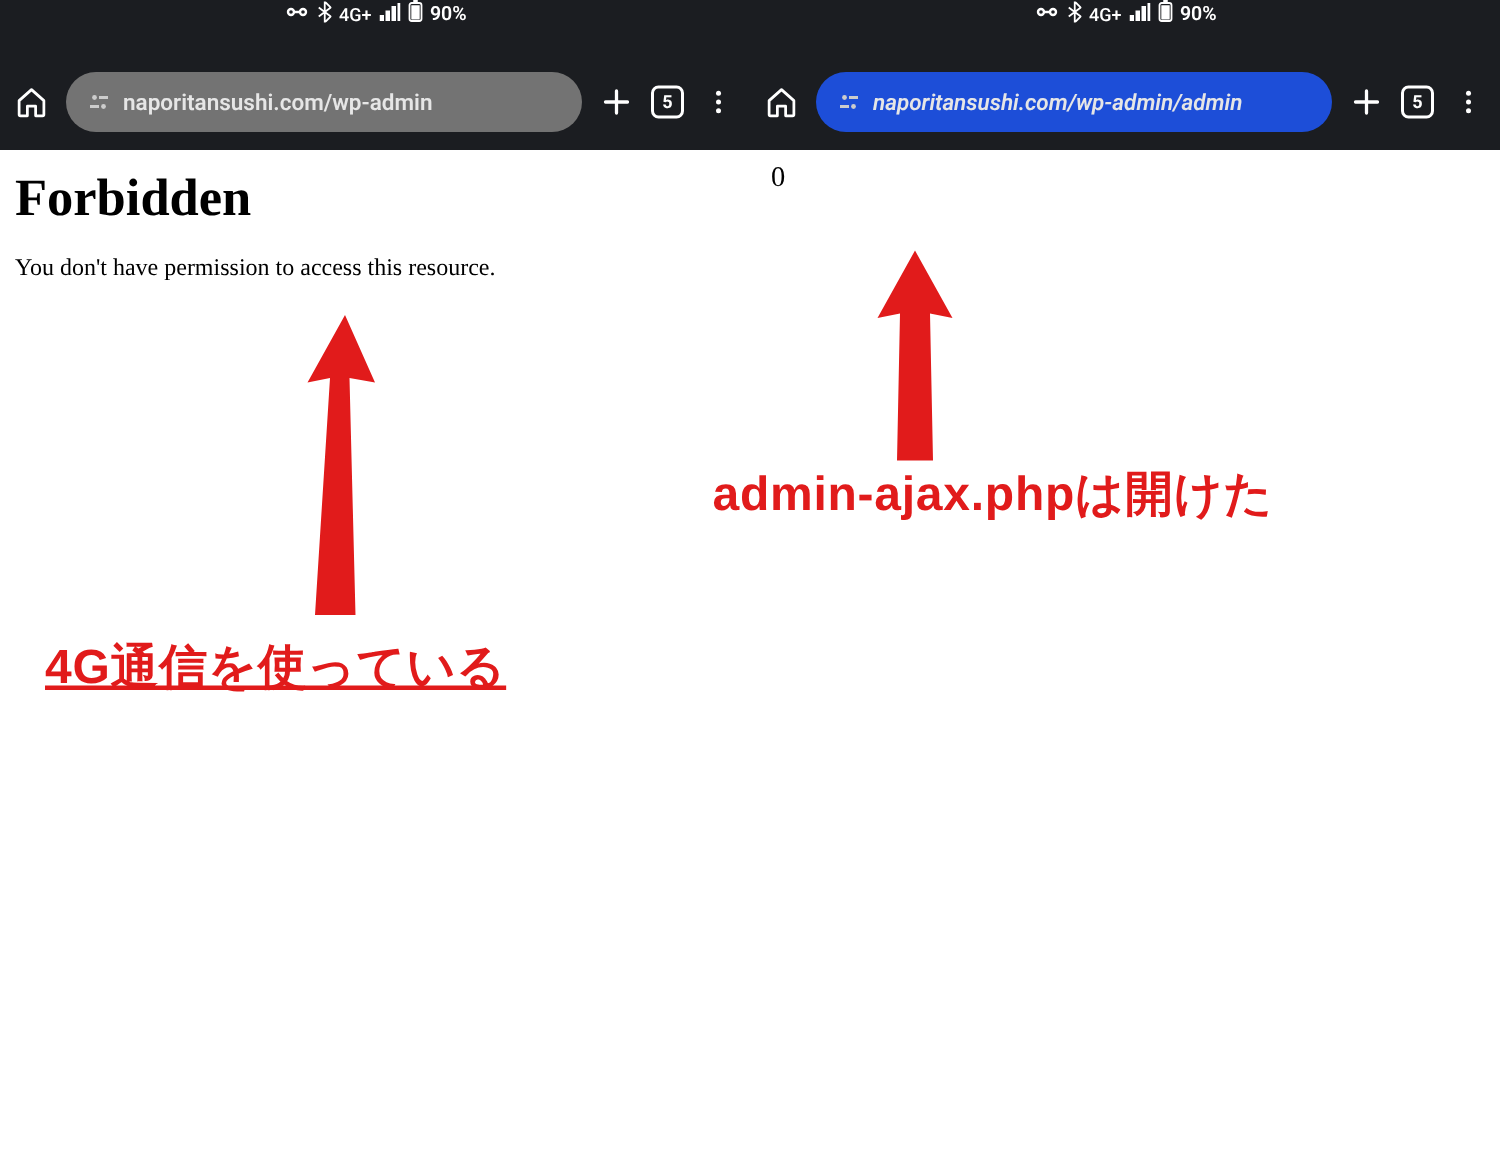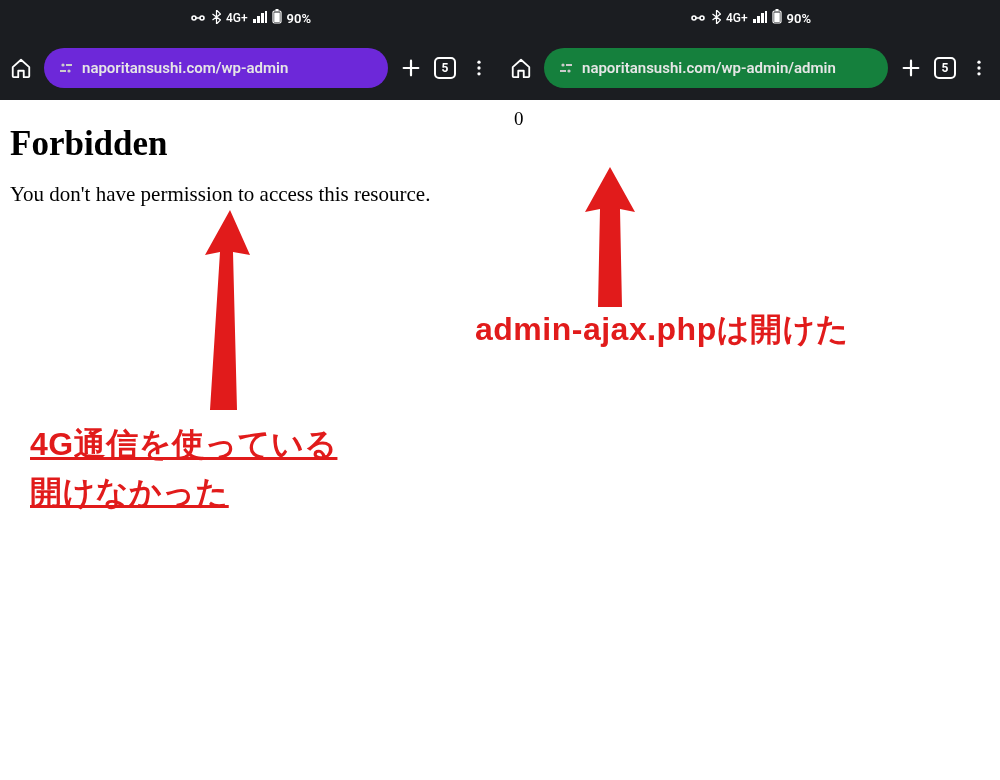--- a/index.html
+++ b/index.html
@@ -20,21 +20,21 @@
   .half {
     width: 500px;
     position: relative;
   }
   .status-bar {
     position: absolute;
     top: 0;
     width: 100%;
     height: 36px;
     display: flex;
-    align-items: center;
+    align-items: flex-start;
     justify-content: center;
     color: #fff;
     font-size: 13px;
     font-weight: 500;
     gap: 6px;
   }
   .status-icons {
     display: flex;
     align-items: center;
     gap: 5px;
@@ -53,32 +53,32 @@
   .home-icon, .plus-icon, .more-icon {
     width: 22px;
     height: 22px;
     display: flex;
     align-items: center;
     justify-content: center;
     cursor: pointer;
     flex-shrink: 0;
   }
   .url-pill {
-    background: #6d28d9;
+    background: #737373;
     border-radius: 22px;
     height: 40px;
     flex: 1;
     display: flex;
     align-items: center;
     padding: 0 14px;
     gap: 8px;
     cursor: text;
     overflow: hidden;
   }
-  .url-pill.dark { background: #15803d; }
+  .url-pill.dark { background: #1d4ed8; font-style: italic; }
   .site-icon {
     width: 16px;
     height: 16px;
     flex-shrink: 0;
   }
   .url-text {
     color: #e6e6e6;
     font-size: 15px;
     font-weight: 600;
     white-space: nowrap;
@@ -95,32 +95,32 @@
     font-size: 12px;
     font-weight: 700;
     cursor: pointer;
     flex-shrink: 0;
   }
   .content-area {
     position: absolute;
     top: 100px;
     width: 500px;
   }
-  .content-left { left: 0; padding: 16px 10px; }
+  .content-left { left: 0; padding: 4px 10px; }
   .content-right { left: 500px; padding: 8px 10px; }
   .forbidden-title {
     font-family: Georgia, "Times New Roman", serif;
     font-size: 35px;
     font-weight: 700;
     color: #000;
     margin: 8px 0 18px 0;
   }
   .forbidden-msg {
     font-family: Georgia, "Times New Roman", serif;
-    font-size: 21px;
+    font-size: 16px;
     color: #000;
   }
   .zero-text {
     font-family: Georgia, "Times New Roman", serif;
     font-size: 19px;
     color: #000;
     margin-left: 4px;
   }
   .annotation {
     position: absolute;
@@ -287,15 +287,14 @@
   </svg>
 </div>
 <div class="arrow arrow-right">
   <svg width="80" height="150" viewBox="0 0 80 150">
     <path d="M40 5 L15 50 L30 47 L28 145 L52 145 L50 47 L65 50 Z" fill="#e11b1b"></path>
   </svg>
 </div>
 
 <div class="annotation anno-left">
   <div>4G通信を使っている</div>
-  <div>開けなかった</div>
 </div>
 <div class="annotation anno-right">admin-ajax.phpは開けた</div>
 
 </body></html>

